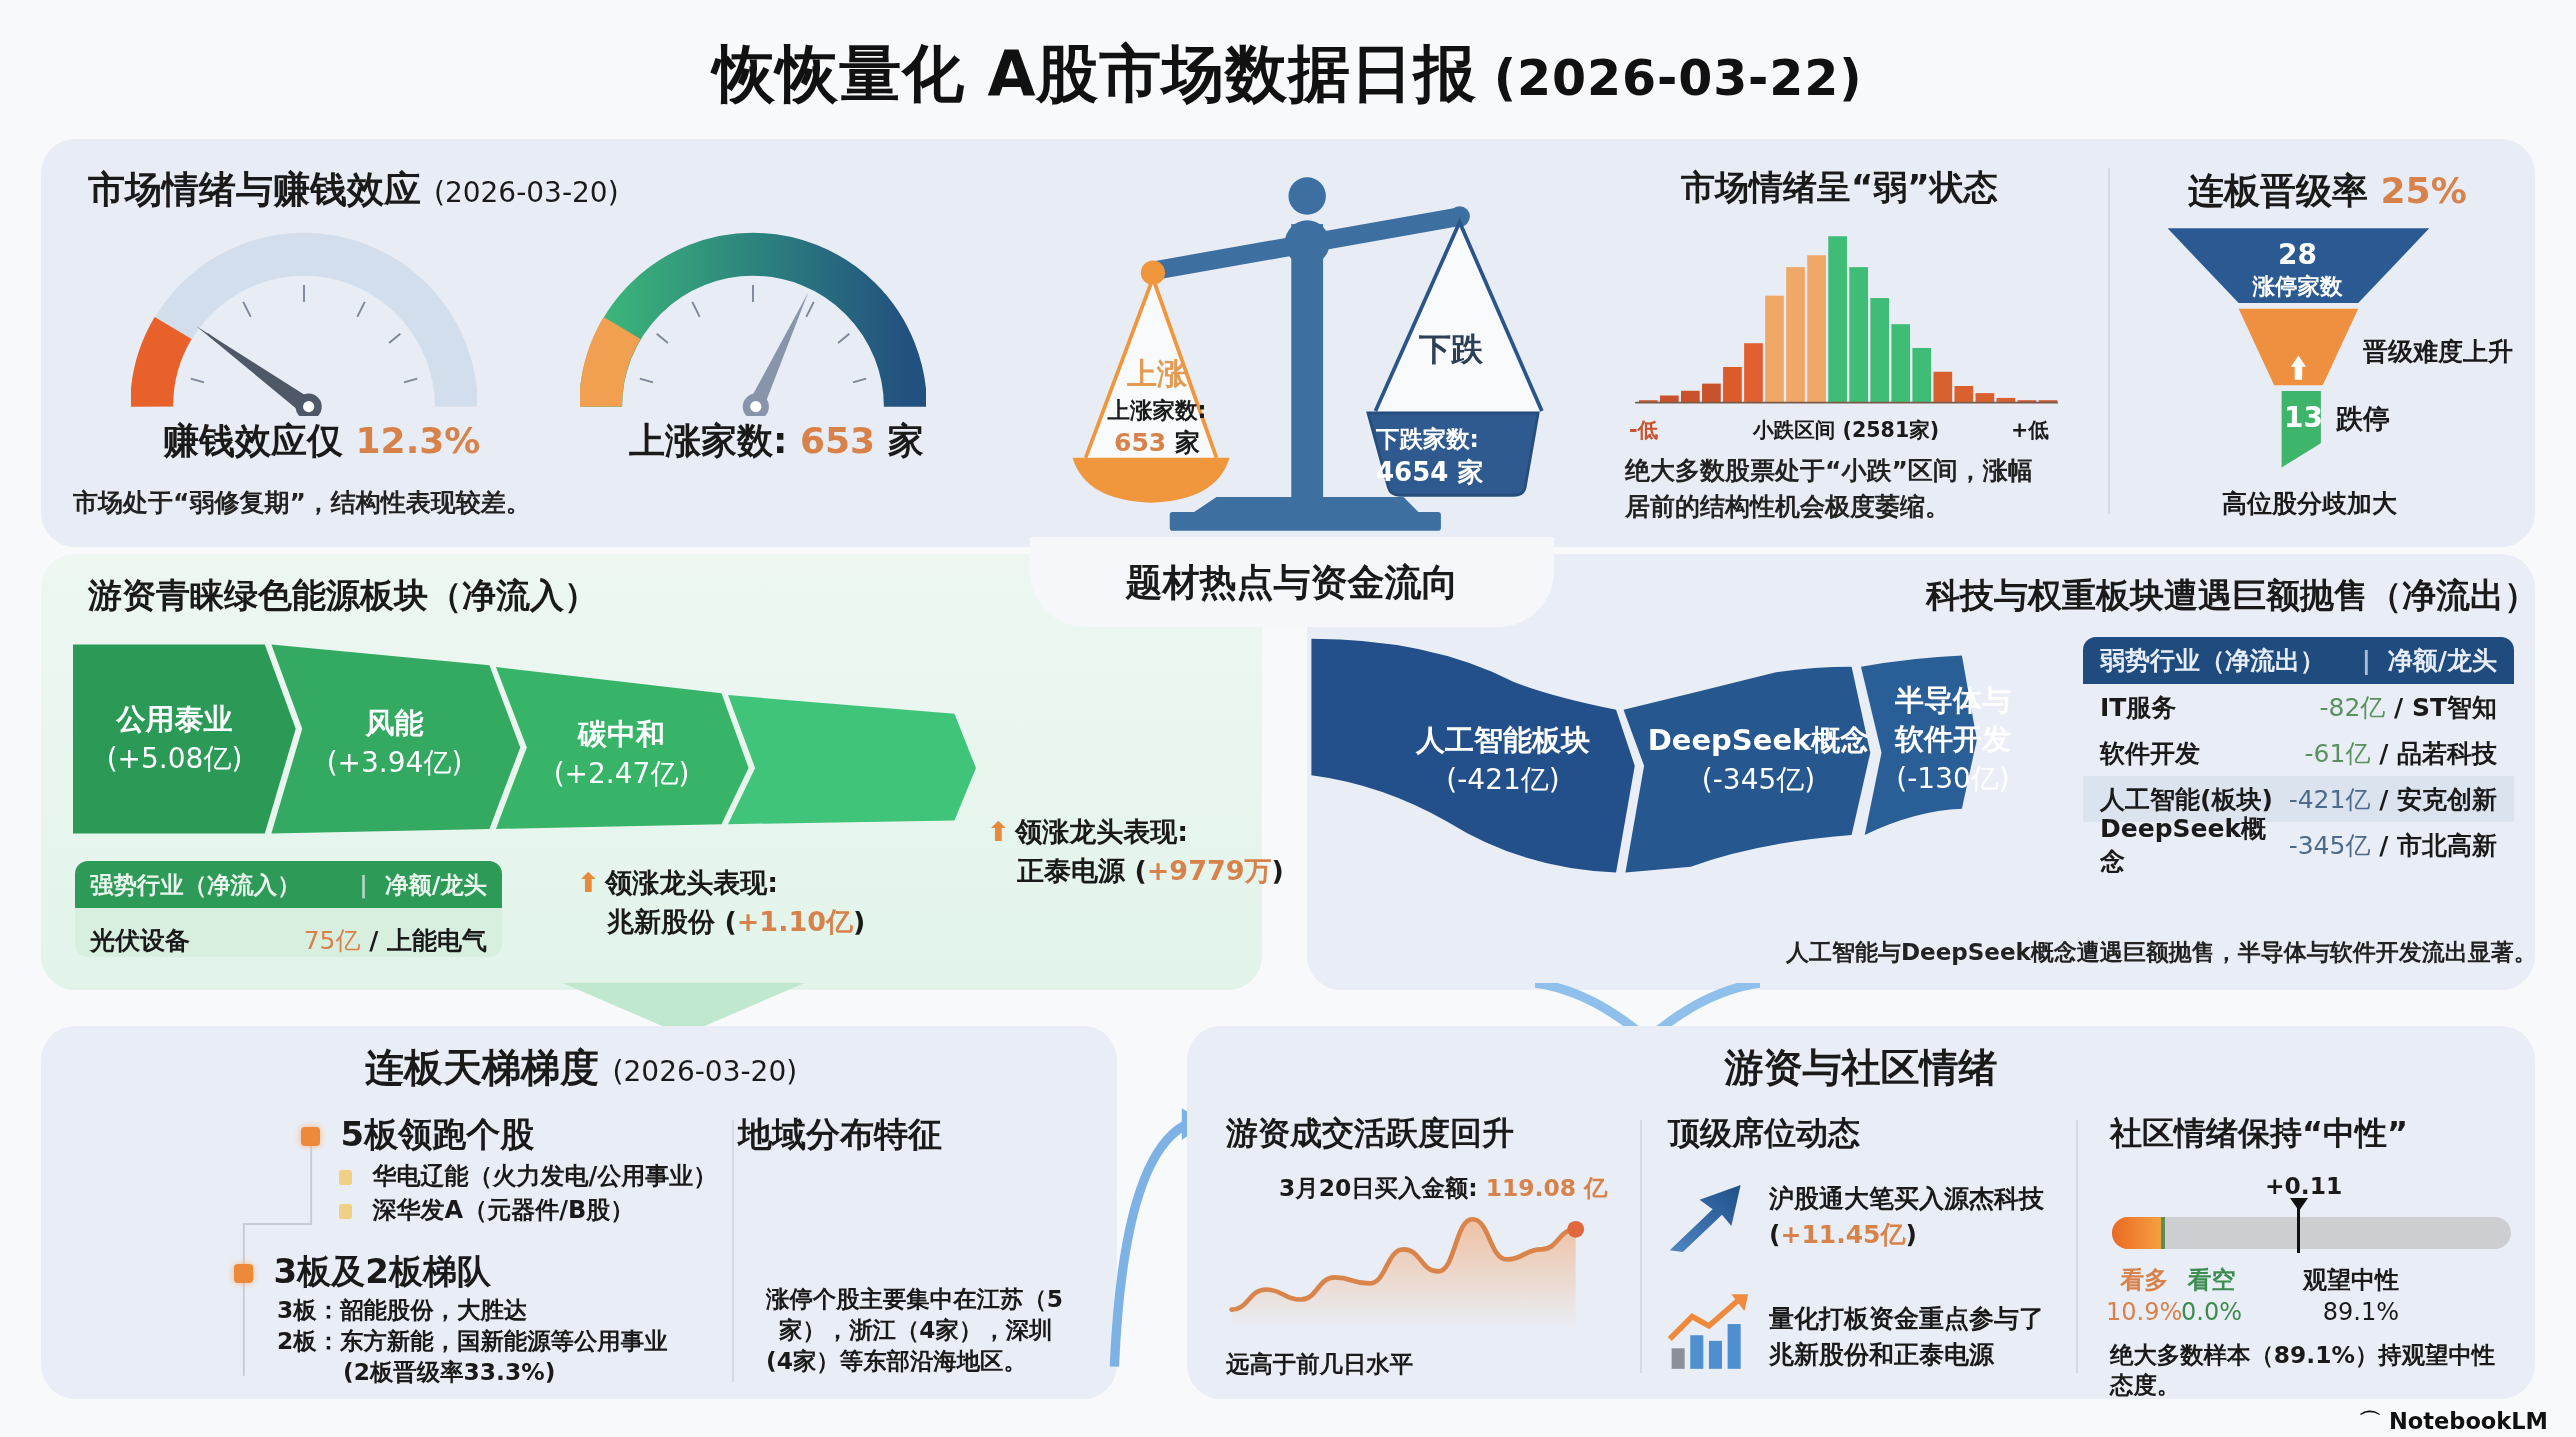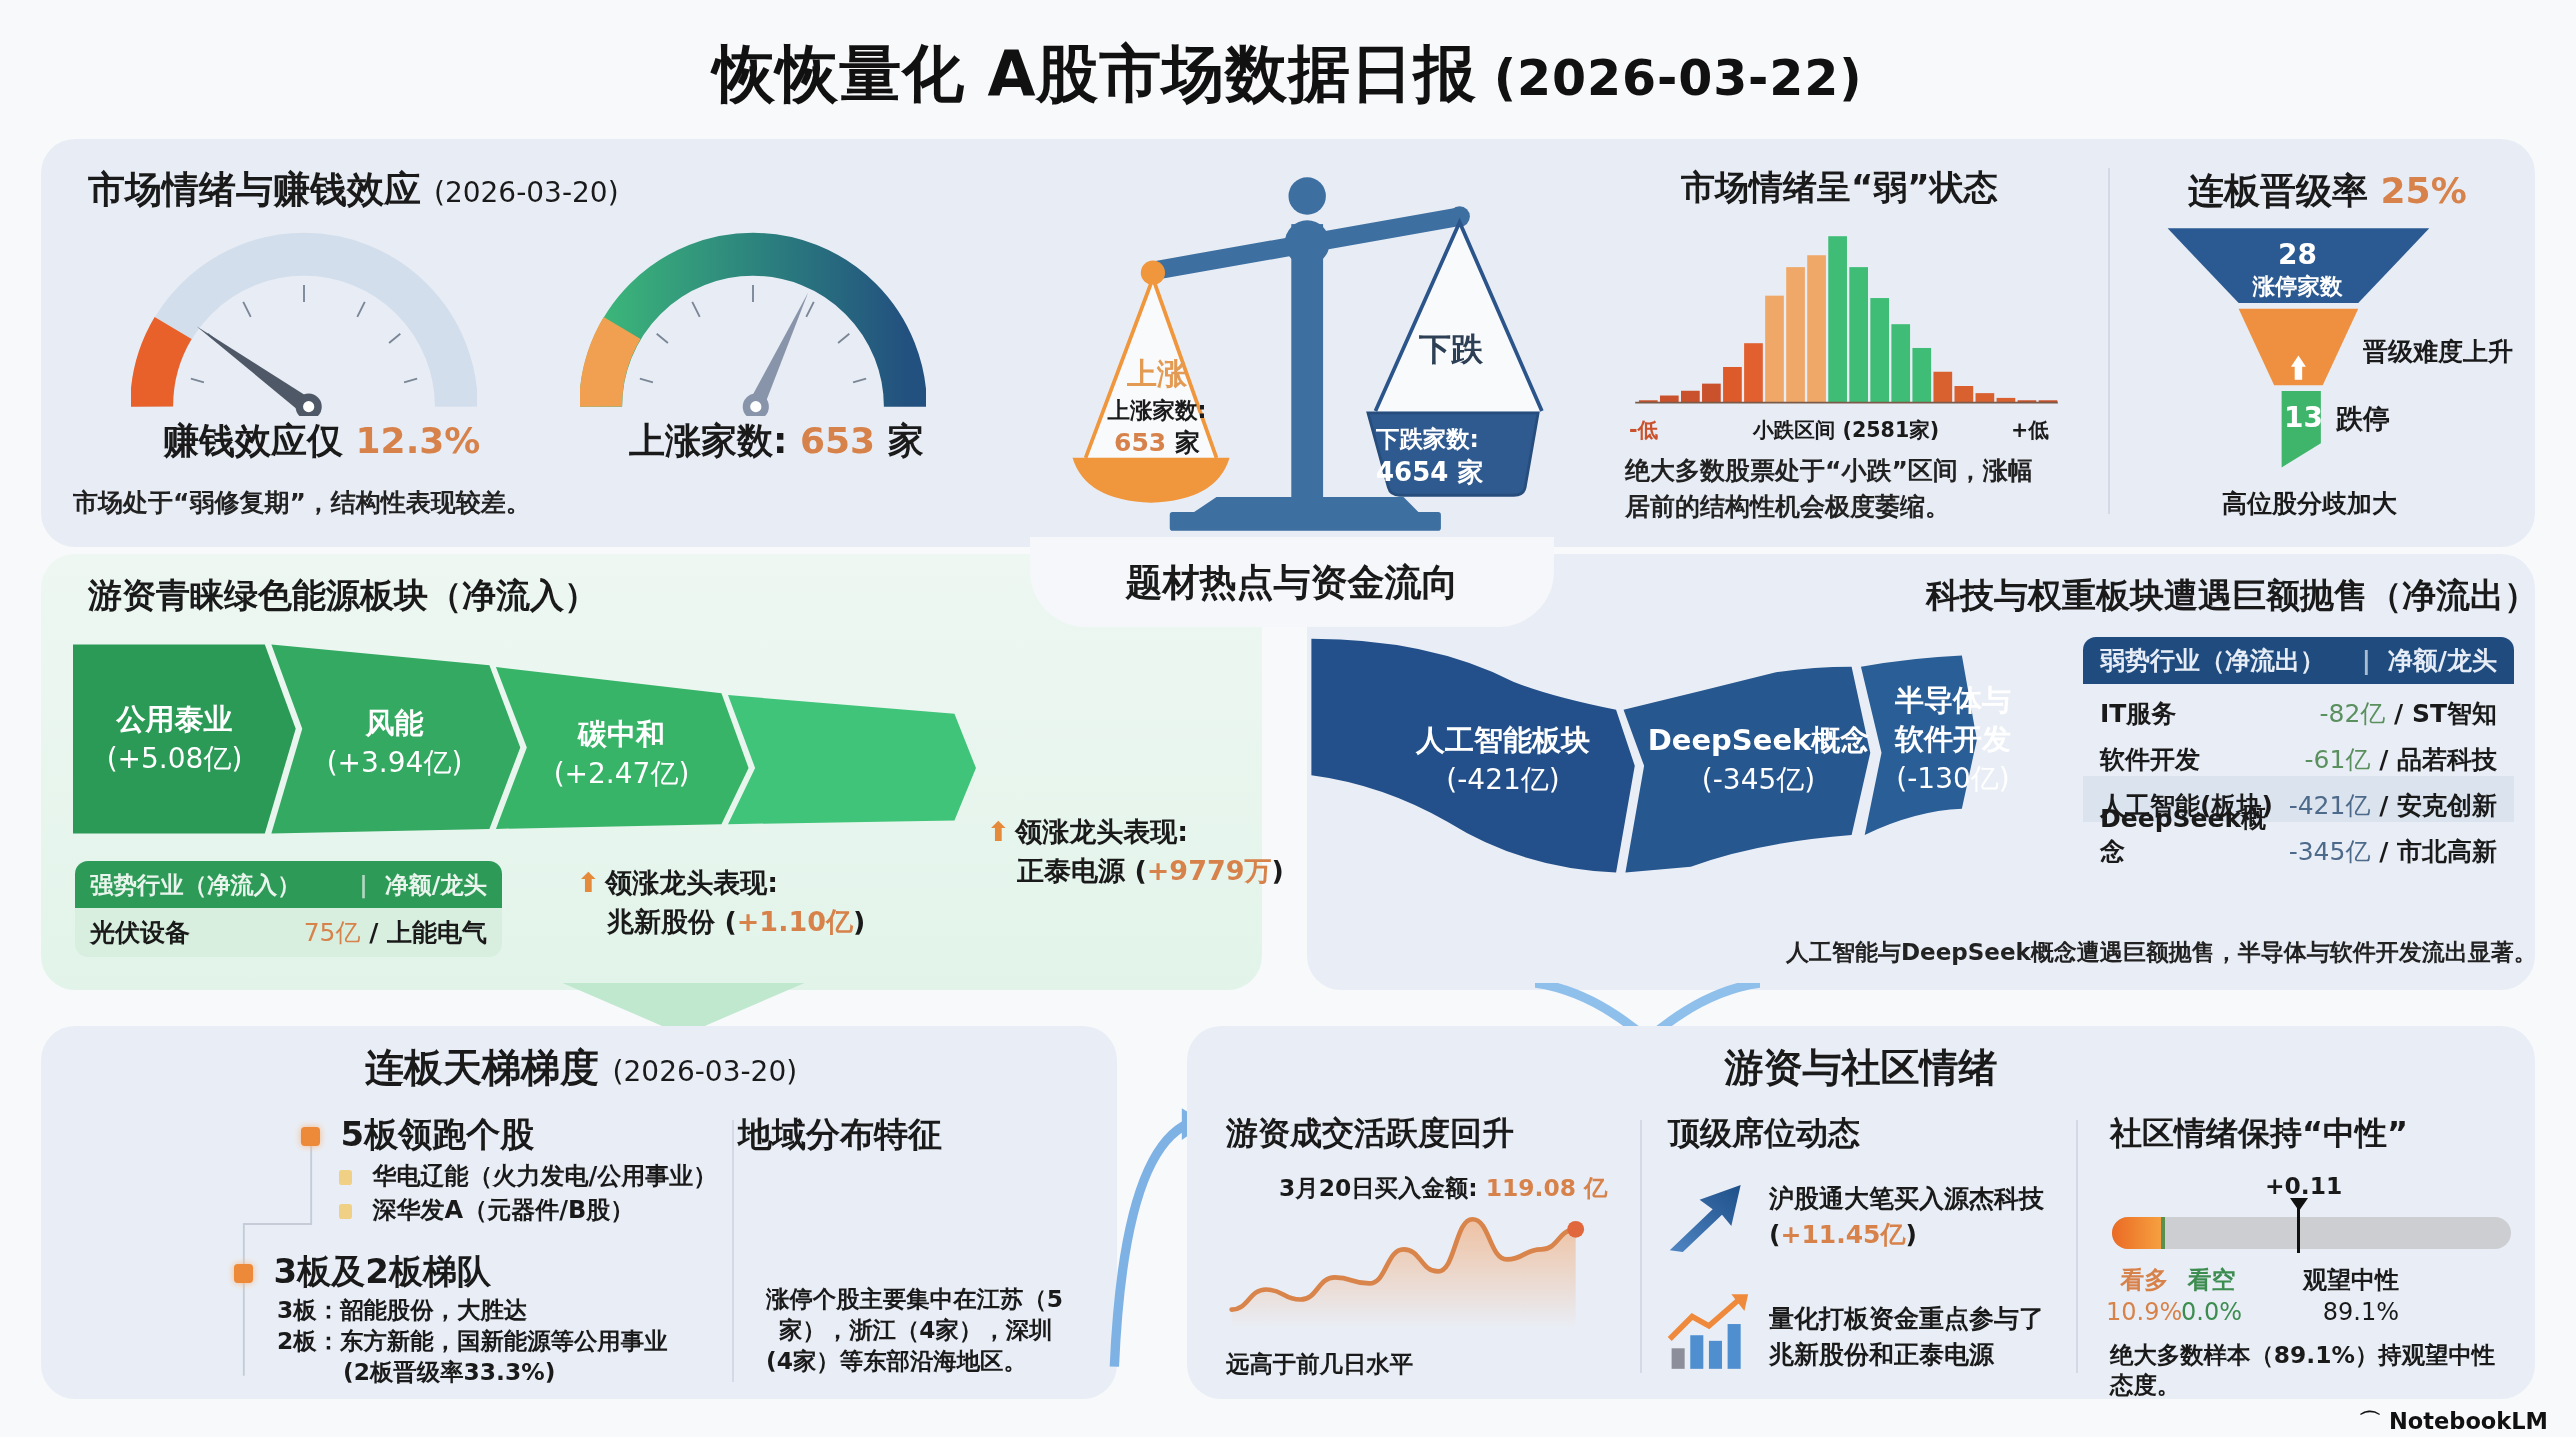--- a/index.html
+++ b/index.html
@@ -19,24 +19,24 @@
   
   #green-panel{left:41px;top:554px;width:1221px;height:436px;background:linear-gradient(180deg,#eef7f2 0%,#e2f4ea 100%);border-radius:34px}
   #blue-panel{left:1307px;top:554px;width:1228px;height:436px;background:#e9eef6;border-radius:34px}
   #center-tab{left:1030px;top:537px;width:524px;height:90px;background:#f5f7fa;border-radius:0 0 56px 56px}
   #ladder-panel{left:41px;top:1026px;width:1076px;height:373px}
   #community-panel{left:1187px;top:1026px;width:1348px;height:373px}
   .flow-label{position:absolute;text-align:center;color:#fff;font-weight:bold;font-size:29px;line-height:39px}
   .flow-val{font-size:28px;font-weight:normal}
   .gtable{position:absolute;left:75px;top:861px;width:427px;border-radius:13px;overflow:hidden}
   .gtable .hd{background:#2e9a58;color:#e9f5ec;font-size:23.4px;font-weight:bold;height:47px;display:flex;align-items:center;padding:0 15px}
-  .gtable .rw{background:#d8efe0;height:49px;display:flex;align-items:flex-end;padding:8px 15px;font-size:25px;font-weight:bold}
+  .gtable .rw{background:#d8efe0;height:49px;display:flex;align-items:flex-end;padding:0 15px;font-size:25px;font-weight:bold}
   .btable{position:absolute;left:2083px;top:637px;width:431px}
   .btable .hd{background:#1f4b7e;color:#e6edf6;font-size:25px;font-weight:bold;height:47px;display:flex;align-items:center;padding:0 17px;border-radius:13px 13px 0 0}
-  .btable .rw{height:46px;display:flex;align-items:flex-end;padding:0 17px;font-size:25px;font-weight:bold}
+  .btable .rw{height:46px;display:flex;align-items:center;padding:0 17px;font-size:25px;font-weight:bold}
   .btable .rw.alt{background:#dbe3ee}
   .rw .c1{flex:1}
   .rw .c2{text-align:right}
   .val-g{color:#5a8f5e;font-weight:normal}
   .val-b{color:#4d6a8a;font-weight:normal}
   .lead{position:absolute;font-size:27px;font-weight:bold;line-height:39px}
   .lead .arrow{color:#e58a3a;margin-right:5.6px}
   .bullet-sq{display:inline-block;width:19px;height:19px;background:#ec8a3a;border-radius:3.7px;box-shadow:0 0 7.5px #f6b884;margin-right:20.6px;vertical-align:middle}
   .bullet-sm{display:inline-block;width:13px;height:15px;background:#efd085;border-radius:2.8px;margin-right:20.6px;vertical-align:middle}
 </style>

